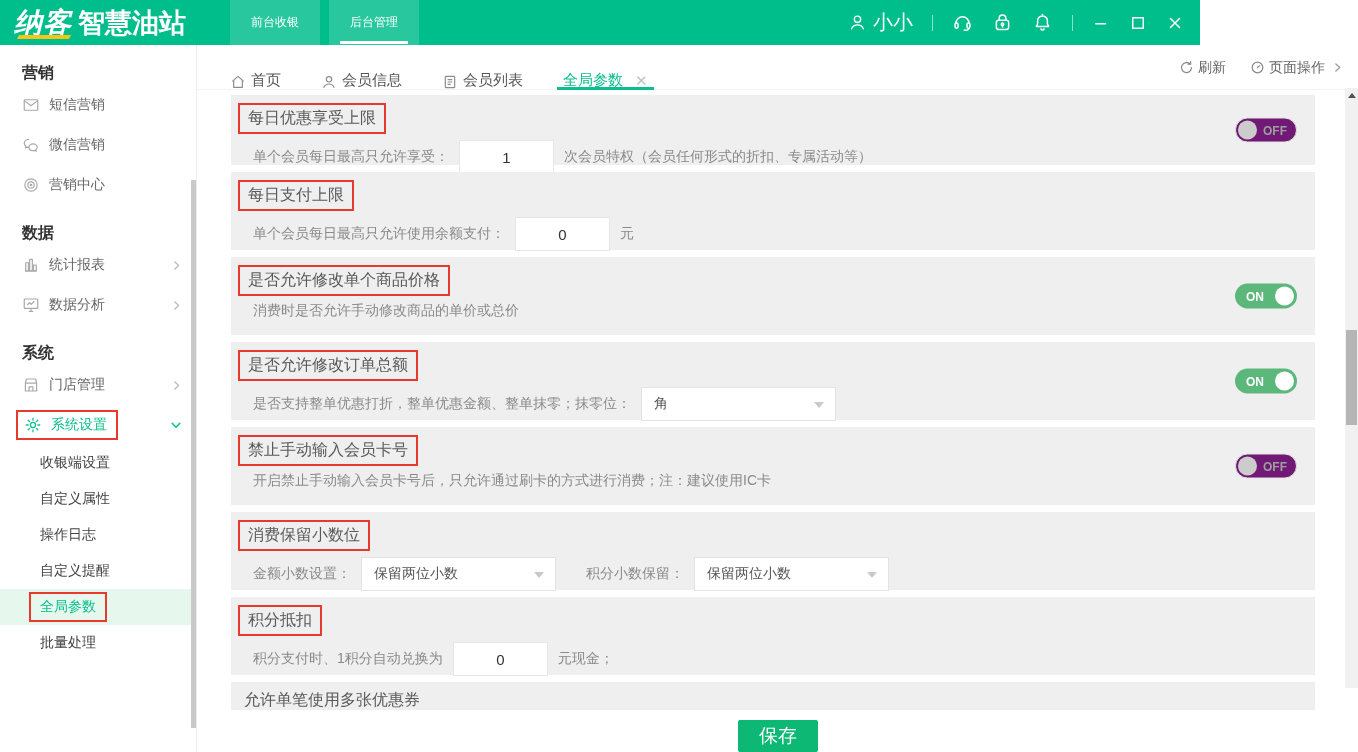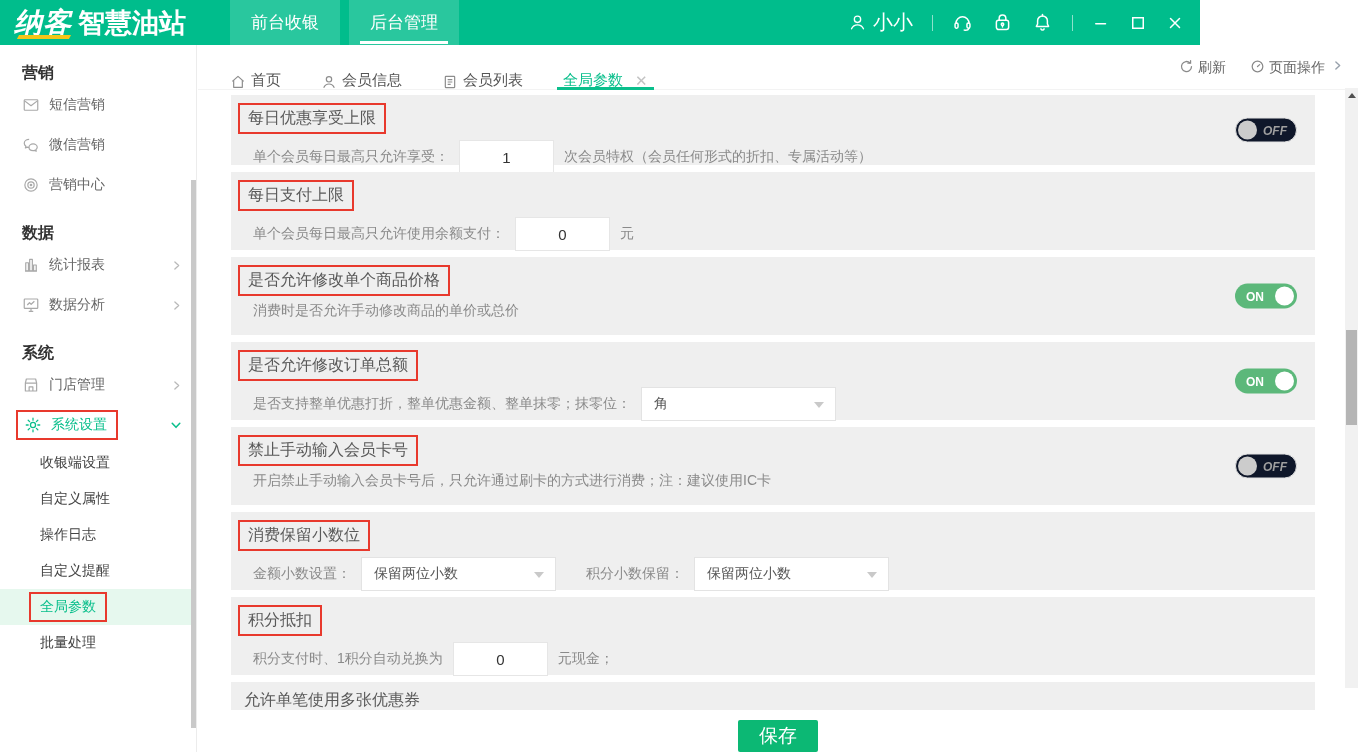--- a/index.html
+++ b/index.html
@@ -8,21 +8,21 @@
 
   
   .topbar{position:absolute;top:0;left:0;width:1200px;height:45px;background:#00bd8c;
           display:flex;align-items:center;color:#fff;}
   .logo{width:218px;padding-left:14px;display:flex;align-items:baseline;white-space:nowrap;}
   .logo-brand{font-size:28px;font-weight:bold;font-style:italic;letter-spacing:1px;position:relative;}
   .logo-brand::after{content:"";position:absolute;left:4px;bottom:3px;width:52px;height:4px;
           background:#f5c families518;background:#f5c518;transform:skewX(-28deg);}
   .logo-product{font-size:27px;font-weight:bold;margin-left:6px;}
   .topbar-tabs{display:flex;height:45px;margin-left:12px;}
-  .topbar-tab{height:45px;line-height:45px;padding:0 21px;font-size:17px;
+  .topbar-tab{height:45px;line-height:45px;padding:0 21px;font-size:12px;
           background:rgba(255,255,255,.16);margin-right:9px;position:relative;cursor:pointer;}
   .topbar-tab.active::after{content:"";position:absolute;left:11px;right:11px;bottom:1px;height:3px;background:#fff;}
   .topbar-right{margin-left:auto;display:flex;align-items:center;margin-right:16px;gap:19px;}
   .tb-user{display:flex;align-items:center;gap:6px;font-size:20px;}
   .tb-divider{width:1px;height:16px;background:rgba(255,255,255,.55);}
   .tb-icon{display:flex;align-items:center;justify-content:center;cursor:pointer;}
   .tb-icon svg{display:block;}
 
   
   .sidebar{position:absolute;top:45px;left:0;width:197px;bottom:0;background:#fff;
@@ -49,21 +49,21 @@
   .tabbar{position:absolute;top:0;left:0;right:0;height:45px;display:flex;align-items:center;
           border-bottom:1px solid #f3f3f3;}
   .ctabs{display:flex;margin-left:32px;gap:40px;height:45px;}
   .ctab{display:flex;align-items:flex-end;gap:5px;font-size:15px;color:#555;height:45px;
         position:relative;cursor:pointer;}
   .ctab .c-icon{color:#8d8d8d;display:flex;}
   .ctab.active{color:#0abf8c;}
   .ctab.active::after{content:"";position:absolute;left:-6px;right:-6px;bottom:0;height:3px;background:#0abf8c;}
   .ctab .close-x{color:#c3c3c3;font-size:15px;margin-left:7px;}
   .tab-tools{position:absolute;right:14px;top:0;height:45px;display:flex;align-items:center;gap:24px;}
-  .tool{display:flex;gap:4px;font-size:14px;color:#666;cursor:pointer;}
+  .tool{display:flex;align-items:center;gap:4px;font-size:14px;color:#666;cursor:pointer;}
   .tool .t-icon{color:#8a8a8a;display:flex;}
   .tool .t-chev{color:#97a0ab;display:flex;margin-left:2px;}
 
   .content{position:absolute;top:45px;left:0;right:0;bottom:42px;overflow:hidden;
            padding:5px 43px 0 33px;background:#fff;}
   .section{background:#efefef;margin-bottom:7px;position:relative;padding:8px 0 0 13px;}
   .sec-70{height:70px;} .sec-78{height:78px;} .sec-last{height:60px;}
   .sec-title{font-size:16px;color:#595959;display:inline-block;}
   .sec-title.ann{padding:3px 8px;margin-left:-6px;background:transparent;}
   .row{display:flex;align-items:center;margin-top:6px;margin-left:9px;font-size:14px;color:#8a8a8a;}
@@ -74,21 +74,21 @@
             display:flex;align-items:center;padding-left:12px;font-size:14px;color:#555;
             margin-left:10px;cursor:pointer;}
   .dropdown .caret{position:absolute;right:11px;top:14px;width:0;height:0;
             border-left:5px solid transparent;border-right:5px solid transparent;
             border-top:6px solid #c9c9c9;}
   .gap30{width:30px;}
 
   .toggle{position:absolute;right:18px;top:50%;transform:translateY(-50%);width:62px;height:25px;
           border-radius:13px;display:flex;align-items:center;font-size:12px;font-weight:bold;cursor:pointer;}
   .toggle .knob{position:absolute;width:19px;height:19px;border-radius:50%;}
-  .toggle.off{background:#0f172a;border:1px solid #e3e3e3;color:#9f9f9f;font-style:italic;}
+  .toggle.off{background:#701a75;border:1px solid #e3e3e3;color:#9f9f9f;}
   .toggle.off .knob{left:2px;background:#ccc;}
   .toggle.off .t-label{margin-left:27px;}
   .toggle.on{background:#5cb87a;color:#fff;}
   .toggle.on .knob{right:3px;background:#fff;}
   .toggle.on .t-label{margin-left:11px;}
 
   .footer{position:absolute;left:0;right:0;bottom:0;height:42px;background:#fff;}
   .save-btn{position:absolute;left:50%;transform:translateX(-50%);bottom:0;width:80px;height:32px;
             background:#0cb874;color:#fff;border:none;font-size:19px;cursor:pointer;
             font-family:inherit;border-radius:2px;}

